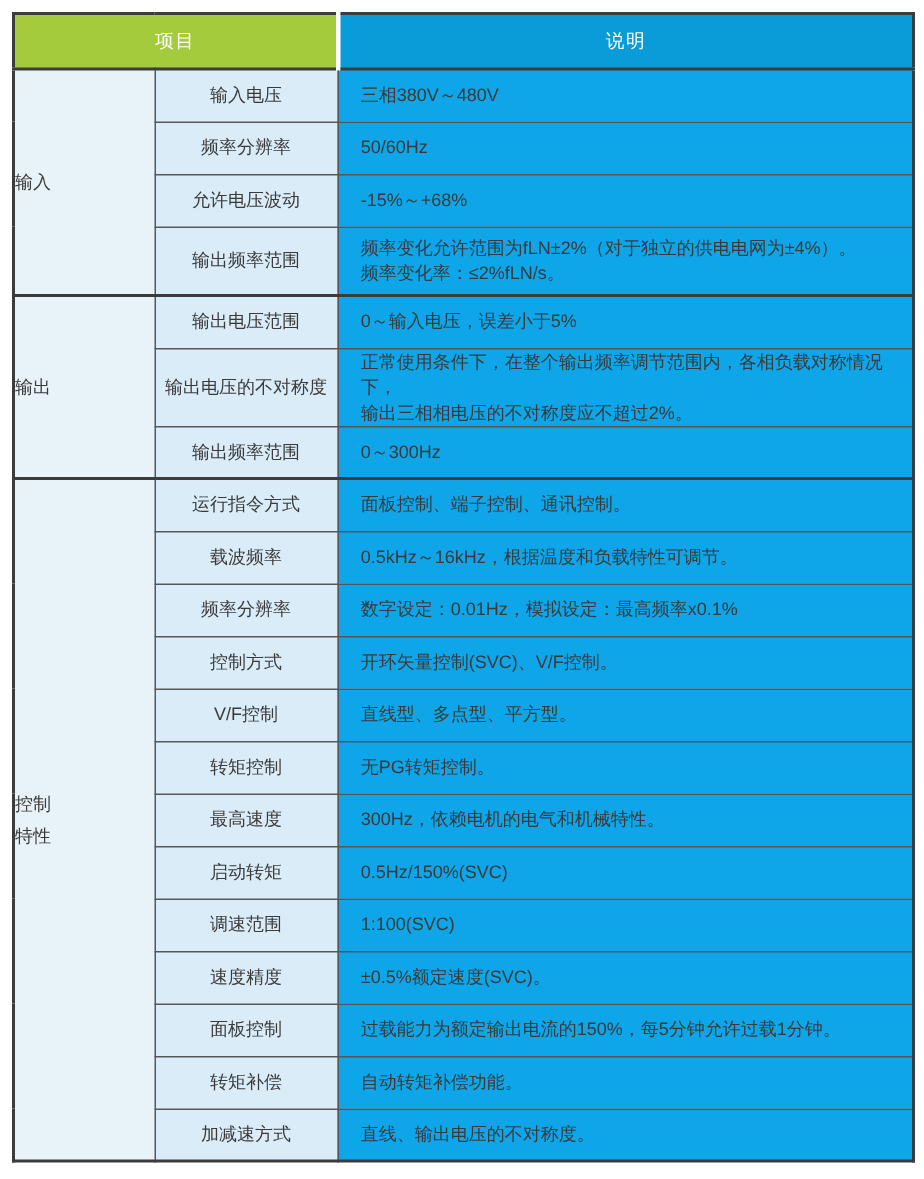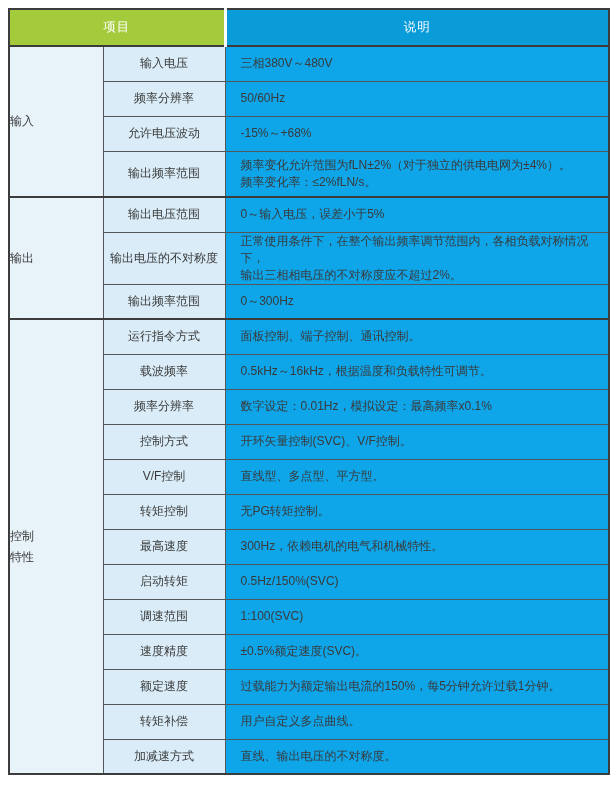--- a/index.html
+++ b/index.html
@@ -194,29 +194,29 @@
             <div class="line">1:100(SVC)</div>
           </td>
         </tr>
         <tr class="single">
           <td class="item">速度精度</td>
           <td class="desc">
             <div class="line">±0.5%额定速度(SVC)。</div>
           </td>
         </tr>
         <tr class="single">
-          <td class="item">额定速度</td>
+          <td class="item">面板控制</td>
           <td class="desc">
             <div class="line">过载能力为额定输出电流的150%，每5分钟允许过载1分钟。</div>
           </td>
         </tr>
         <tr class="single">
           <td class="item">转矩补偿</td>
           <td class="desc">
-            <div class="line">用户自定义多点曲线。</div>
+            <div class="line">自动转矩补偿功能。</div>
           </td>
         </tr>
         <tr class="single">
           <td class="item">加减速方式</td>
           <td class="desc">
             <div class="line">直线、输出电压的不对称度。</div>
           </td>
         </tr>
       </tbody>
   </table>

